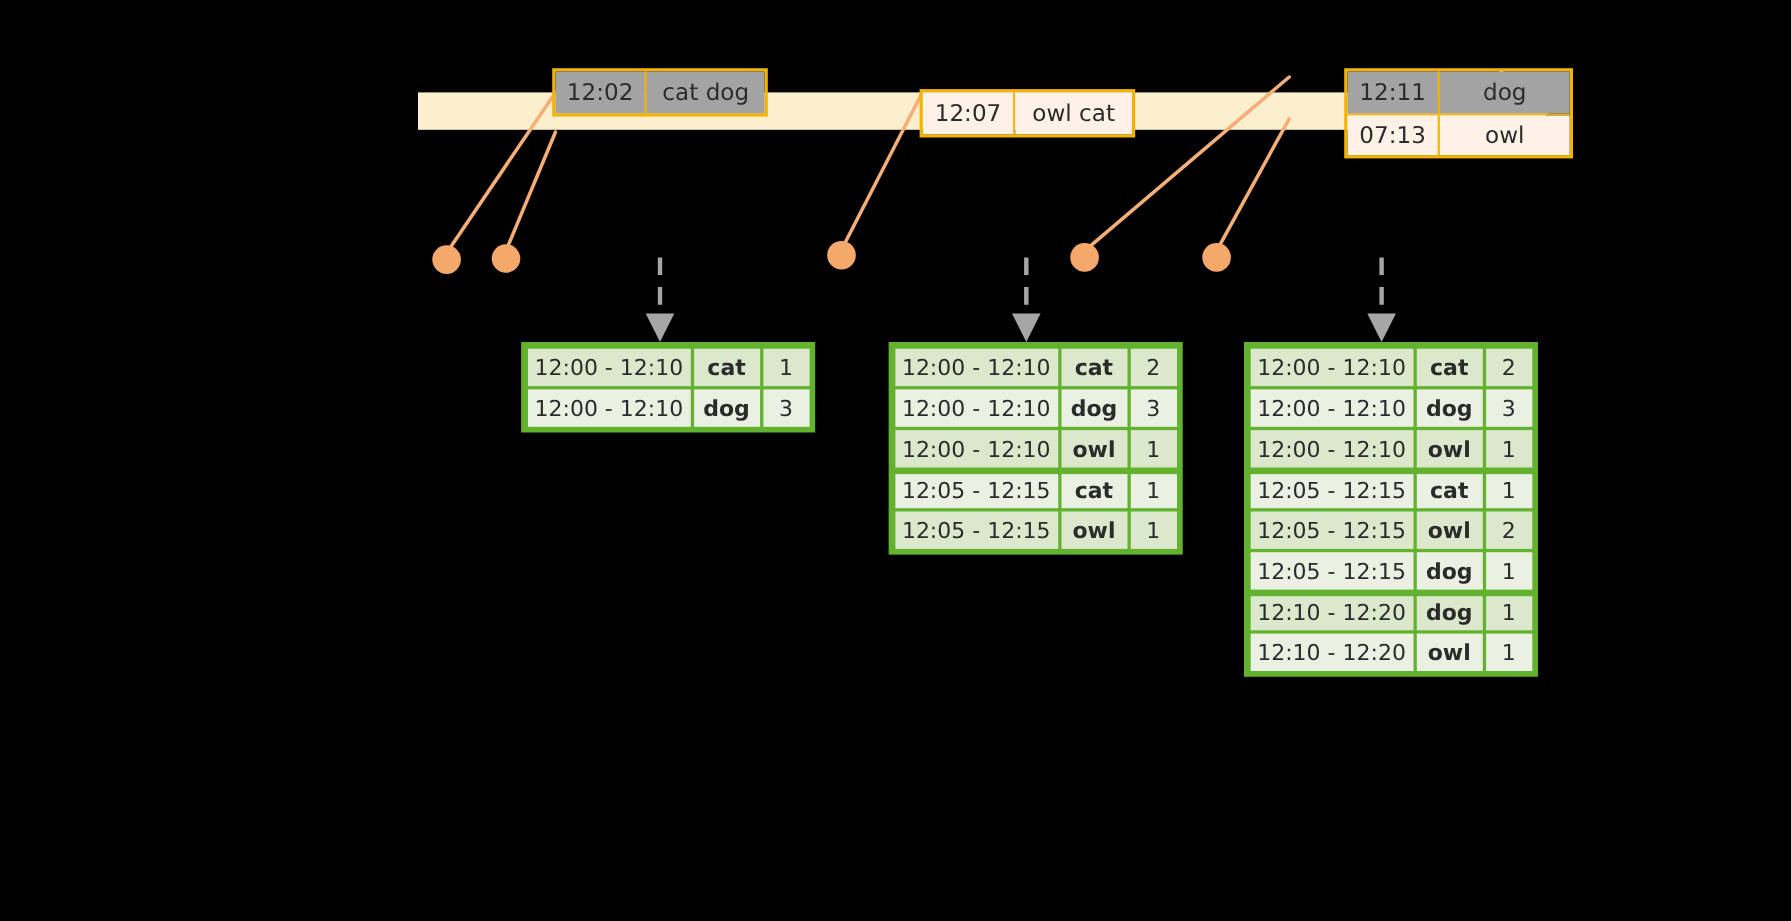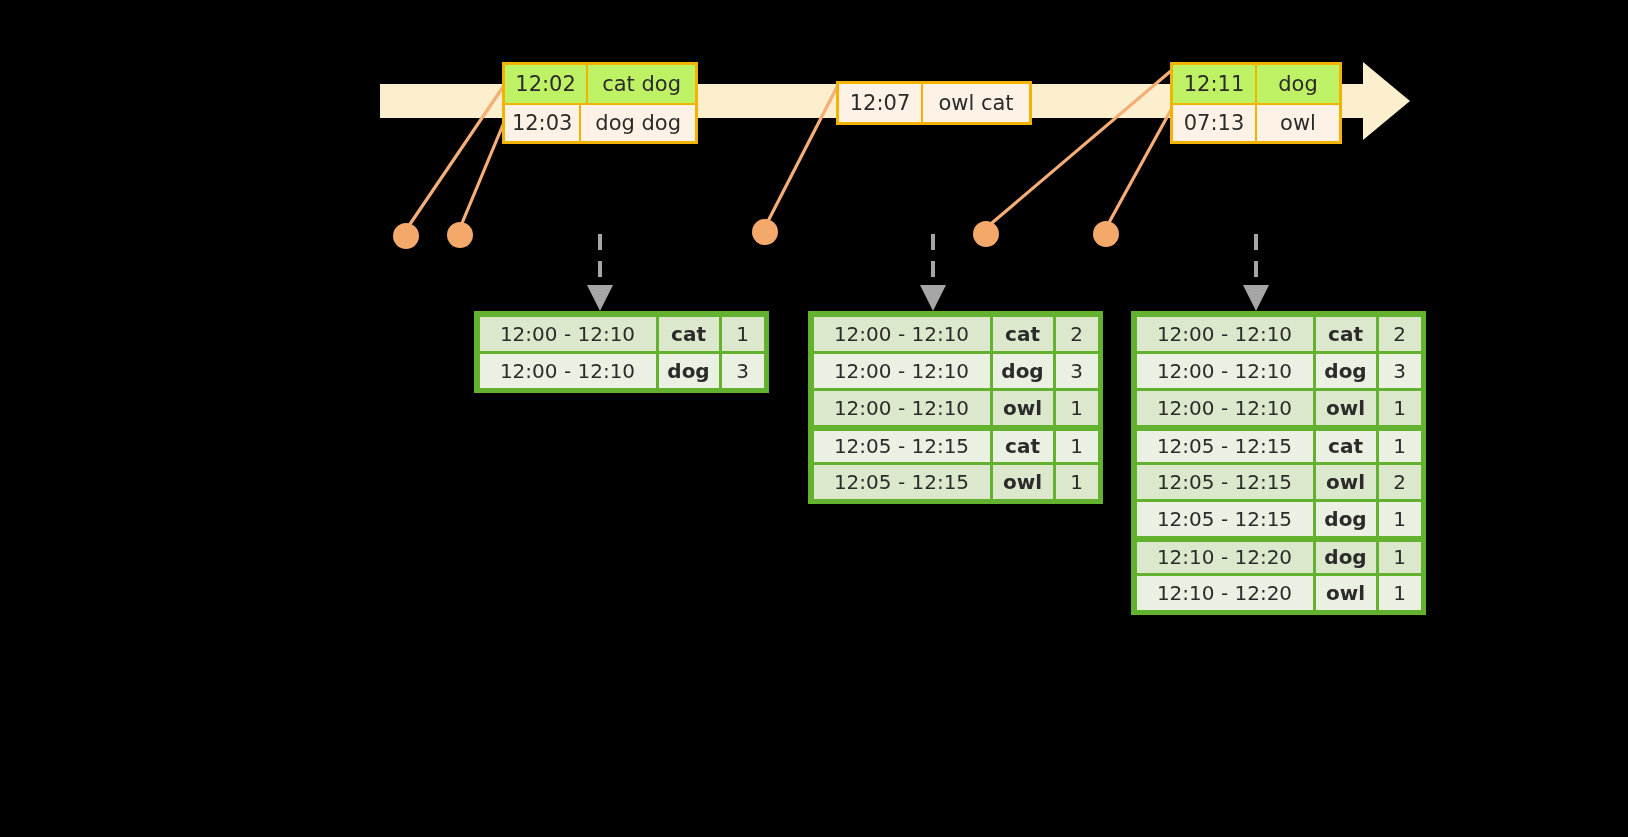--- a/index.html
+++ b/index.html
@@ -16,32 +16,32 @@
   .evt-row{display:flex;height:38px;box-sizing:border-box;}
   .evt-row + .evt-row{border-top:2px solid #F5B301;}
   .evt-time{
     width:84px;display:flex;align-items:center;justify-content:center;
     font-size:21px;border-right:2px solid #F5B301;box-sizing:border-box;
   }
   .evt-words{
     flex:1;display:flex;align-items:center;justify-content:center;
     font-size:21px;box-sizing:border-box;padding:0 14px;white-space:nowrap;
   }
-  .shade-a .evt-time,.shade-a .evt-words{background:#bef264;}
+  .shade-a .evt-time,.shade-a .evt-words{background:#a3a3a3;}
   .shade-b .evt-time,.shade-b .evt-words{background:#FDF2E5;}
 
   
   .gtable{position:absolute;border:4px solid #63B22F;box-sizing:border-box;background:#63B22F;}
   .grow{display:flex;height:37px;box-sizing:border-box;}
   .gcell{
     display:flex;align-items:center;justify-content:center;
     font-size:20px;box-sizing:border-box;white-space:nowrap;
     margin:1.5px;
   }
-  .c-range{width:176px;}
+  .c-range{width:148px;}
   .c-word{width:60px;font-weight:bold;}
   .c-count{width:42px;}
   .tone-a .gcell{background:#DCE8CC;}
   .tone-b .gcell{background:#EAF0E2;}
   .sep{border-top:3px solid #63B22F;}
 </style>
 </head>
 <body>
 
 <div id="stage">
@@ -83,34 +83,30 @@
         <polygon points="1243,285 1269,285 1256,311" stroke="none"></polygon>
       </g>
     </g>
   </svg>
 
   <div class="evt-group" style="left:502px;top:62px;width:196px;">
     <div class="evt-row shade-a">
       <div class="evt-time">12:02</div>
       <div class="evt-words">cat dog</div>
     </div>
-    <div class="evt-row shade-b">
-      <div class="evt-time">12:03</div>
-      <div class="evt-words">dog dog</div>
-    </div>
   </div>
 
   <div class="evt-group" style="left:836px;top:81px;width:196px;">
     <div class="evt-row shade-b">
       <div class="evt-time">12:07</div>
       <div class="evt-words">owl cat</div>
     </div>
   </div>
 
-  <div class="evt-group" style="left:1170px;top:62px;width:172px;">
+  <div class="evt-group" style="left:1222px;top:62px;width:208px;">
     <div class="evt-row shade-a">
       <div class="evt-time">12:11</div>
       <div class="evt-words">dog</div>
     </div>
     <div class="evt-row shade-b">
       <div class="evt-time">07:13</div>
       <div class="evt-words">owl</div>
     </div>
   </div>
 

